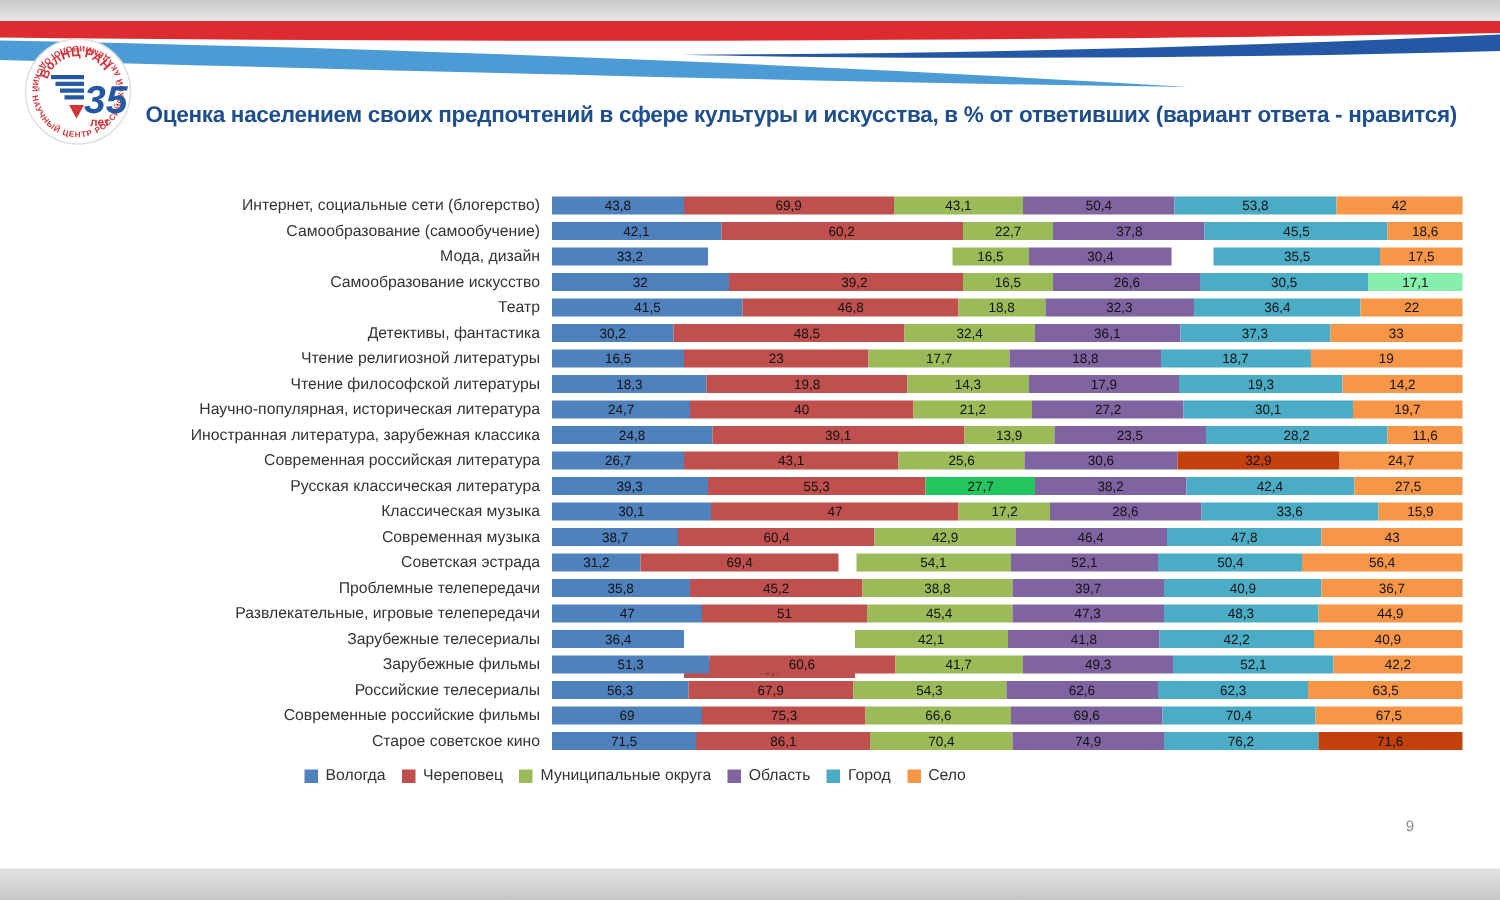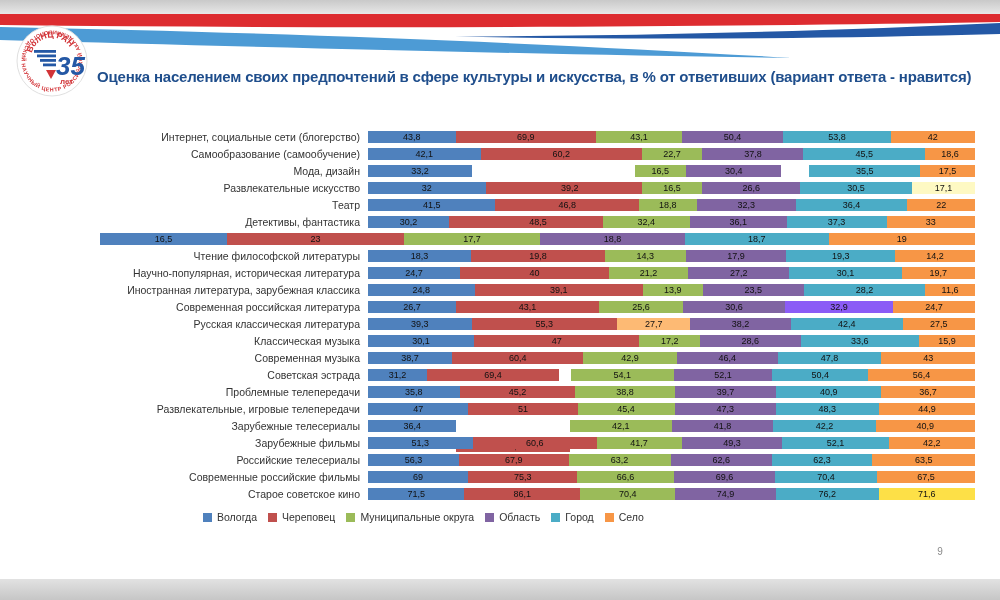--- a/index.html
+++ b/index.html
@@ -149,38 +149,38 @@
           </div>
           <div class="seg" style="width: 19.1788%; background: rgb(75, 172, 198); margin-left: 28px;">
             <span>35,5</span>
           </div>
           <div class="seg" style="width: 9.45435%; background: rgb(247, 150, 70);">
             <span>17,5</span>
           </div>
         </div>
       </div>
       <div class="chart-row">
-        <div class="cat-label">Развлекательные искусство</div>
+        <div class="cat-label">Самообразование искусство</div>
         <div class="bar">
           <div class="seg" style="width: 19.7653%; background: rgb(79, 129, 189);">
             <span>32</span>
           </div>
           <div class="seg" style="width: 24.2125%; background: rgb(192, 80, 77); margin-left: 12px;">
             <span>39,2</span>
           </div>
           <div class="seg" style="width: 10.1915%; background: rgb(155, 187, 89);">
             <span>16,5</span>
           </div>
           <div class="seg" style="width: 16.4299%; background: rgb(128, 100, 162);">
             <span>26,6</span>
           </div>
           <div class="seg" style="width: 18.8388%; background: rgb(75, 172, 198);">
             <span>30,5</span>
           </div>
-          <div class="seg" style="width: 10.5621%; background: #fef9c3;">
+          <div class="seg" style="width: 10.5621%; background: #86efac;">
             <span>17,1</span>
           </div>
         </div>
       </div>
       <div class="chart-row">
         <div class="cat-label">Театр</div>
         <div class="bar">
           <div class="seg" style="width: 20.9808%; background: rgb(79, 129, 189);">
             <span>41,5</span>
           </div>
@@ -218,20 +218,21 @@
           </div>
           <div class="seg" style="width: 17.1494%; background: rgb(75, 172, 198);">
             <span>37,3</span>
           </div>
           <div class="seg" style="width: 15.1724%; background: rgb(247, 150, 70);">
             <span>33</span>
           </div>
         </div>
       </div>
       <div class="chart-row">
+        <div class="cat-label">Чтение религиозной литературы</div>
         <div class="bar">
           <div class="seg" style="width: 14.5119%; background: rgb(79, 129, 189);">
             <span>16,5</span>
           </div>
           <div class="seg" style="width: 20.2287%; background: rgb(192, 80, 77);">
             <span>23</span>
           </div>
           <div class="seg" style="width: 15.5673%; background: rgb(155, 187, 89);">
             <span>17,7</span>
           </div>
@@ -323,38 +324,38 @@
           </div>
           <div class="seg" style="width: 23.4749%; background: rgb(192, 80, 77);">
             <span>43,1</span>
           </div>
           <div class="seg" style="width: 13.9434%; background: rgb(155, 187, 89);">
             <span>25,6</span>
           </div>
           <div class="seg" style="width: 16.6667%; background: rgb(128, 100, 162);">
             <span>30,6</span>
           </div>
-          <div class="seg" style="width: 17.9194%; background: #8b5cf6; text-align: right;">
+          <div class="seg" style="width: 17.9194%; background: #c2410c; text-align: right;">
             <span>32,9</span>
           </div>
           <div class="seg" style="width: 13.4532%; background: rgb(247, 150, 70);">
             <span>24,7</span>
           </div>
         </div>
       </div>
       <div class="chart-row">
         <div class="cat-label">Русская классическая литература</div>
         <div class="bar">
           <div class="seg" style="width: 17.0573%; background: rgb(79, 129, 189);">
             <span>39,3</span>
           </div>
           <div class="seg" style="width: 24.0017%; background: rgb(192, 80, 77);">
             <span>55,3</span>
           </div>
-          <div class="seg" style="width: 12.0226%; background: #fdba74;">
+          <div class="seg" style="width: 12.0226%; background: #22c55e;">
             <span>27,7</span>
           </div>
           <div class="seg" style="width: 16.5799%; background: rgb(128, 100, 162);">
             <span>38,2</span>
           </div>
           <div class="seg" style="width: 18.4028%; background: rgb(75, 172, 198);">
             <span>42,4</span>
           </div>
           <div class="seg" style="width: 11.9358%; background: rgb(247, 150, 70);">
             <span>27,5</span>
@@ -525,21 +526,21 @@
       <div class="chart-row">
         <div class="cat-label">Российские телесериалы</div>
         <div class="bar">
           <div class="seg" style="width: 14.9814%; background: rgb(79, 129, 189);">
             <span>56,3</span>
           </div>
           <div class="seg" style="width: 18.0681%; background: rgb(192, 80, 77);">
             <span>67,9</span>
           </div>
           <div class="seg" style="width: 16.8175%; background: rgb(155, 187, 89);">
-            <span>63,2</span>
+            <span>54,3</span>
           </div>
           <div class="seg" style="width: 16.6578%; background: rgb(128, 100, 162);">
             <span>62,6</span>
           </div>
           <div class="seg" style="width: 16.578%; background: rgb(75, 172, 198);">
             <span>62,3</span>
           </div>
           <div class="seg" style="width: 16.8973%; background: rgb(247, 150, 70);">
             <span>63,5</span>
           </div>
@@ -579,21 +580,21 @@
           </div>
           <div class="seg" style="width: 15.6201%; background: rgb(155, 187, 89);">
             <span>70,4</span>
           </div>
           <div class="seg" style="width: 16.6186%; background: rgb(128, 100, 162);">
             <span>74,9</span>
           </div>
           <div class="seg" style="width: 16.907%; background: rgb(75, 172, 198);">
             <span>76,2</span>
           </div>
-          <div class="seg" style="width: 15.8864%; background: #fde047;">
+          <div class="seg" style="width: 15.8864%; background: #c2410c;">
             <span>71,6</span>
           </div>
         </div>
       </div>
     </div>
 
   <div class="legend" id="legend">
       <div class="legend-item">
         <div class="legend-swatch" style="background: rgb(79, 129, 189);"></div>
         <div class="legend-label">Вологда</div>

